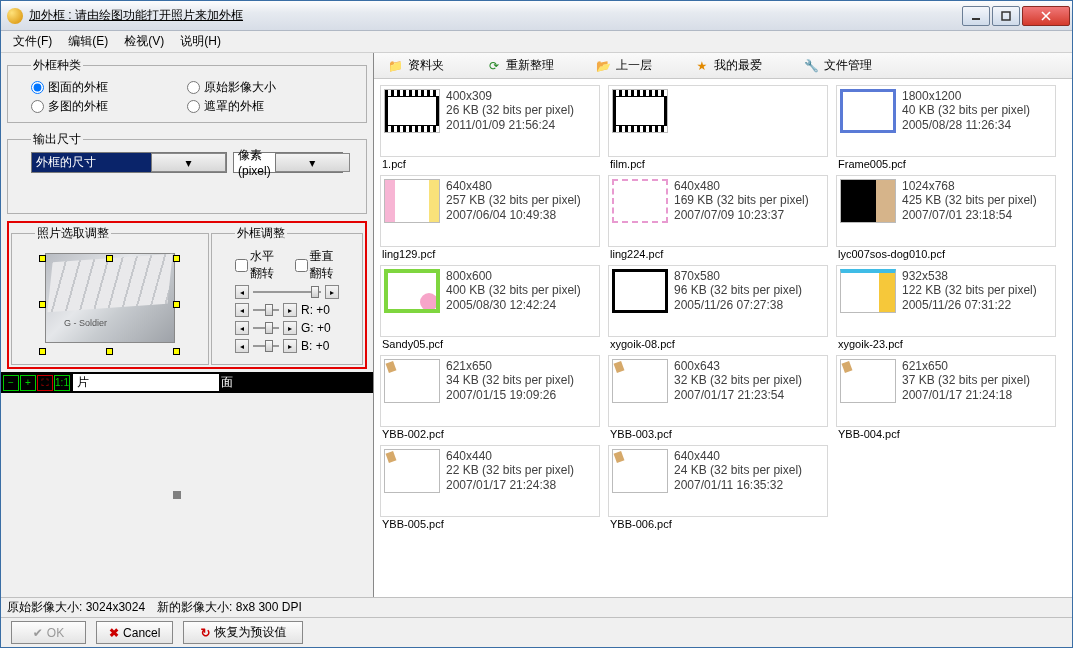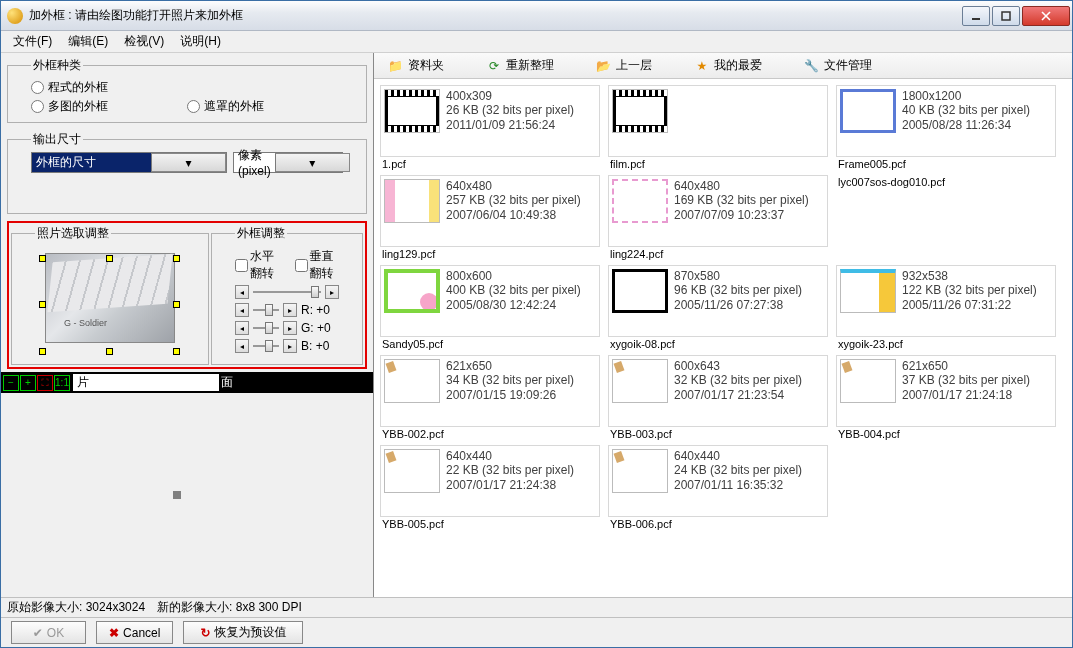--- a/index.html
+++ b/index.html
@@ -1,20 +1,20 @@
 <!DOCTYPE html>
 <html><head>
 <meta charset="utf-8">
 <style>
 * { box-sizing: border-box; margin: 0; padding: 0; font-family: "Microsoft YaHei", Tahoma, sans-serif; font-size: 12px; }
 body { background: #f0f0f0; overflow: hidden; }
 
 .window { width: 1073px; height: 648px; border: 1px solid #3a6ea5; background: #f0f0f0; display: flex; flex-direction: column; }
 
-.titlebar { height: 30px; background: linear-gradient(#fdfdfe,#e6eaf0 40%,#d7dde7); display: flex; align-items: center; padding: 0 2px 0 6px; border-bottom: 1px solid #b0b8c4; }
+.titlebar { height: 30px; background: linear-gradient(#fdfdfe,#e6eaf0 40%,#d7dde7); display: flex; align-items: center; padding: 0 2px 0 6px; border-bottom: 1px solid #b0b8c4; text-decoration: underline; }
 .titlebar .app-icon { width: 16px; height: 16px; background: radial-gradient(circle at 30% 30%,#ffe27a,#d68c00); border-radius: 50%; margin-right: 6px; }
 .titlebar .title { flex: 1; color: #000; }
 .titlebar .blurred { color: #8a8a8a; }
 .winbtns { display: flex; gap: 2px; }
 .winbtn { width: 28px; height: 20px; border: 1px solid #6b7e96; background: linear-gradient(#f3f6fb,#cfdbea); border-radius: 2px; display: flex; align-items: center; justify-content: center; cursor: default; }
 .winbtn.close { width: 48px; background: linear-gradient(#f07878,#d43a2c); border-color: #8a2a22; color: #fff; }
 .winbtn svg { width: 10px; height: 10px; }
 
 .menubar { height: 22px; background: #f0f0f0; border-bottom: 1px solid #d0d0d0; display: flex; align-items: center; padding: 0 4px; }
 .menubar .item { padding: 2px 8px; }
@@ -125,22 +125,26 @@
     <div class="item">说明(H)</div>
   </div>
 
   <div class="content">
     <div class="leftpanel">
 
       <fieldset>
         <legend>外框种类</legend>
         <div class="radiorow">
           <label class="radiocell">
+              <input type="radio" name="ft" checked="" style="">
+              <span>图面的外框</span>
+            </label>
+          <label class="radiocell">
               <input type="radio" name="ft" style="">
-              <span>程式的外框</span>
+              <span>原始影像大小</span>
             </label>
         </div>
         <div class="radiorow">
           <label class="radiocell">
               <input type="radio" name="ft" style="">
               <span>多图的外框</span>
             </label>
           <label class="radiocell">
               <input type="radio" name="ft" style="">
               <span>遮罩的外框</span>
@@ -324,20 +328,28 @@
     <div class="gthumb" style="background:#fff;border:2px dashed #e89ad0"></div>
     <div class="ginfo">
       <div>640x480</div>
                 <div>169 KB (32 bits per pixel)</div>
                 <div>2007/07/09 10:23:37</div>
     </div>
             </div>
     <div class="fname">ling224.pcf</div>
           </div>
           <div class="gwrap" style="width: 224px;">
+            <div class="gitem">
+    <div class="gthumb" style="background:linear-gradient(90deg,#000 0 65%,#d6b48a 65%);"></div>
+    <div class="ginfo">
+      <div>1024x768</div>
+                <div>425 KB (32 bits per pixel)</div>
+                <div>2007/07/01 23:18:54</div>
+    </div>
+            </div>
     <div class="fname">lyc007sos-dog010.pcf</div>
           </div>
           <div class="gwrap" style="width: 224px;">
             <div class="gitem">
     <div class="gthumb" style="background:#fff;border:4px solid #7fd63f;position:relative">
                 <div style="position:absolute;right:-2px;bottom:-2px;width:18px;height:18px;background:#f7a5c9;border-radius:50%"></div>
               </div>
     <div class="ginfo">
       <div>800x600</div>
                 <div>400 KB (32 bits per pixel)</div>

